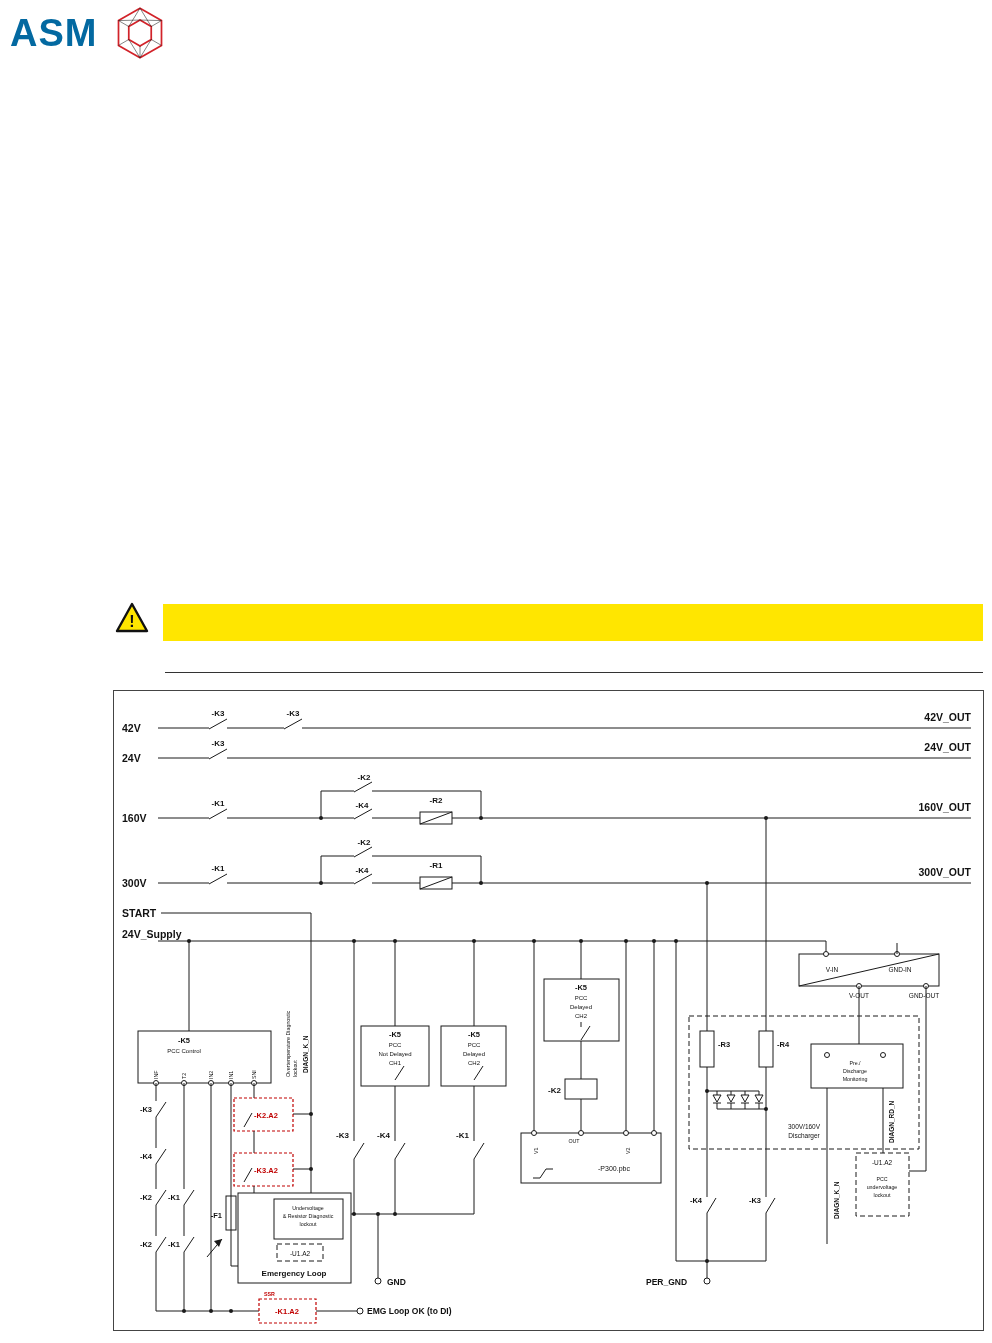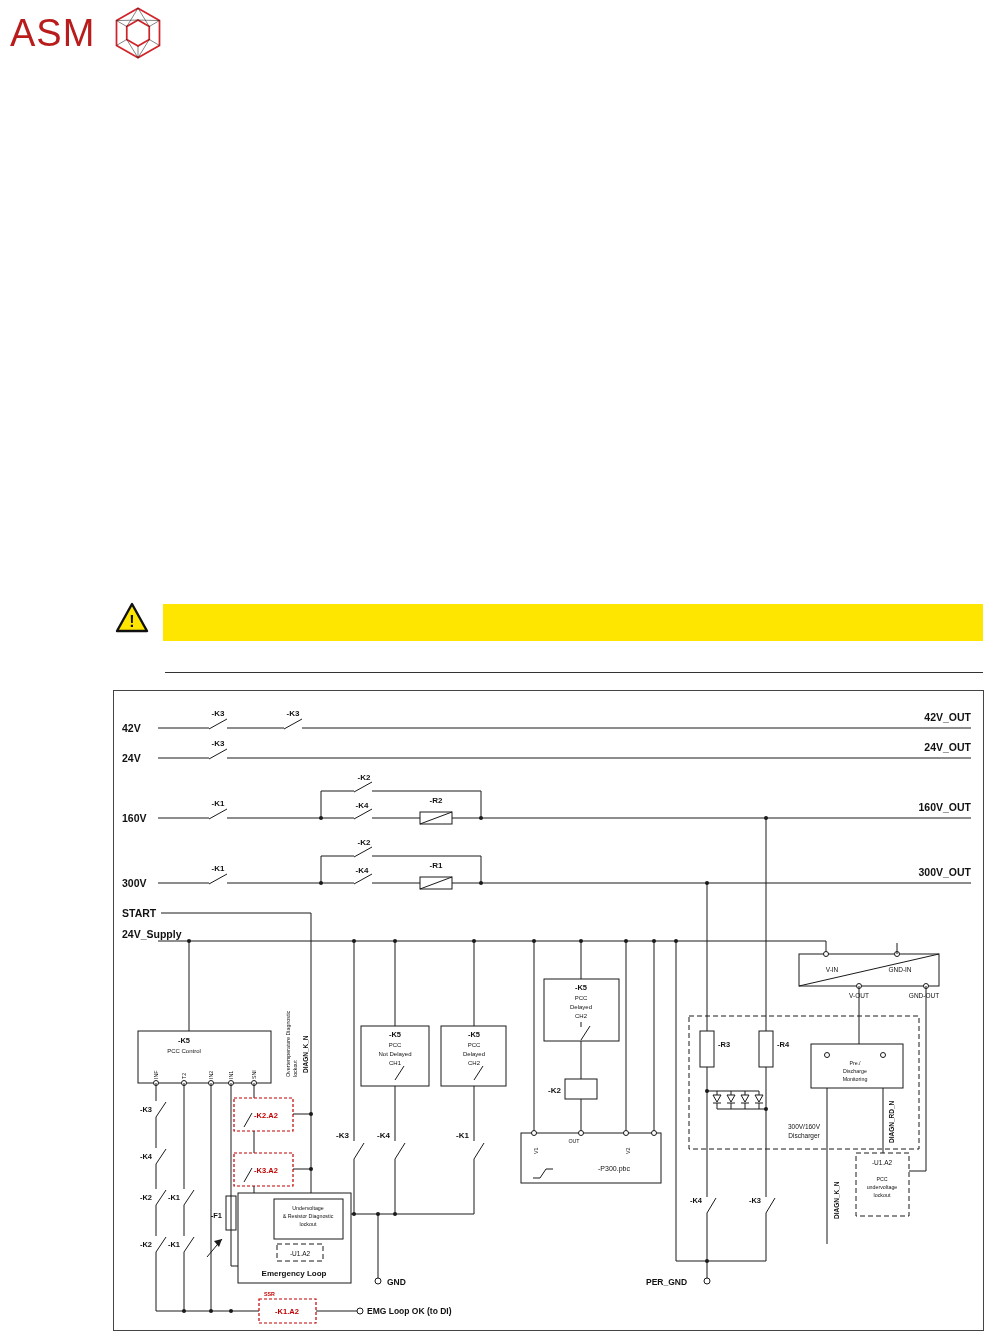--- a/index.html
+++ b/index.html
@@ -1,20 +1,20 @@
 <!DOCTYPE html>
 <html><head>
 <meta charset="utf-8">
 <style>
   html,body{margin:0;padding:0;background:#fff;}
   .page{position:relative;width:992px;height:1343px;background:#fff;overflow:hidden;
         font-family:"Liberation Sans",sans-serif;}
   .hdr{position:absolute;left:10px;top:6px;display:flex;align-items:center;}
-  .asm-text{font-family:"Liberation Sans",sans-serif;font-weight:normal;font-size:38px;
-            color:#b91c1c;letter-spacing:1px;line-height:52px;}
+  .asm-text{font-family:"Liberation Sans",sans-serif;font-weight:bold;font-size:38px;
+            color:#0369a1;letter-spacing:1px;line-height:52px;}
   .asm-icon{margin-left:16px;}
   .warn-bar{position:absolute;left:163px;top:604px;width:820px;height:37px;background:#FFE600;}
   .warn-icon{position:absolute;left:115px;top:602px;}
   .divider{position:absolute;left:165px;top:672px;width:818px;border-top:1.3px solid #333;height:0;}
   .schem-frame{position:absolute;left:113px;top:690px;width:869px;height:639px;
                border:1px solid #444;background:#fff;}
   svg text{fill:#111;font-family:"Liberation Sans",sans-serif;}
   svg line, svg path, svg polyline{stroke:#1a1a1a;stroke-width:1;fill:none;}
   svg rect.box{stroke:#1a1a1a;stroke-width:1;fill:#fff;}
   svg rect.dashb{stroke:#1a1a1a;stroke-width:1;fill:none;stroke-dasharray:5 3;}

